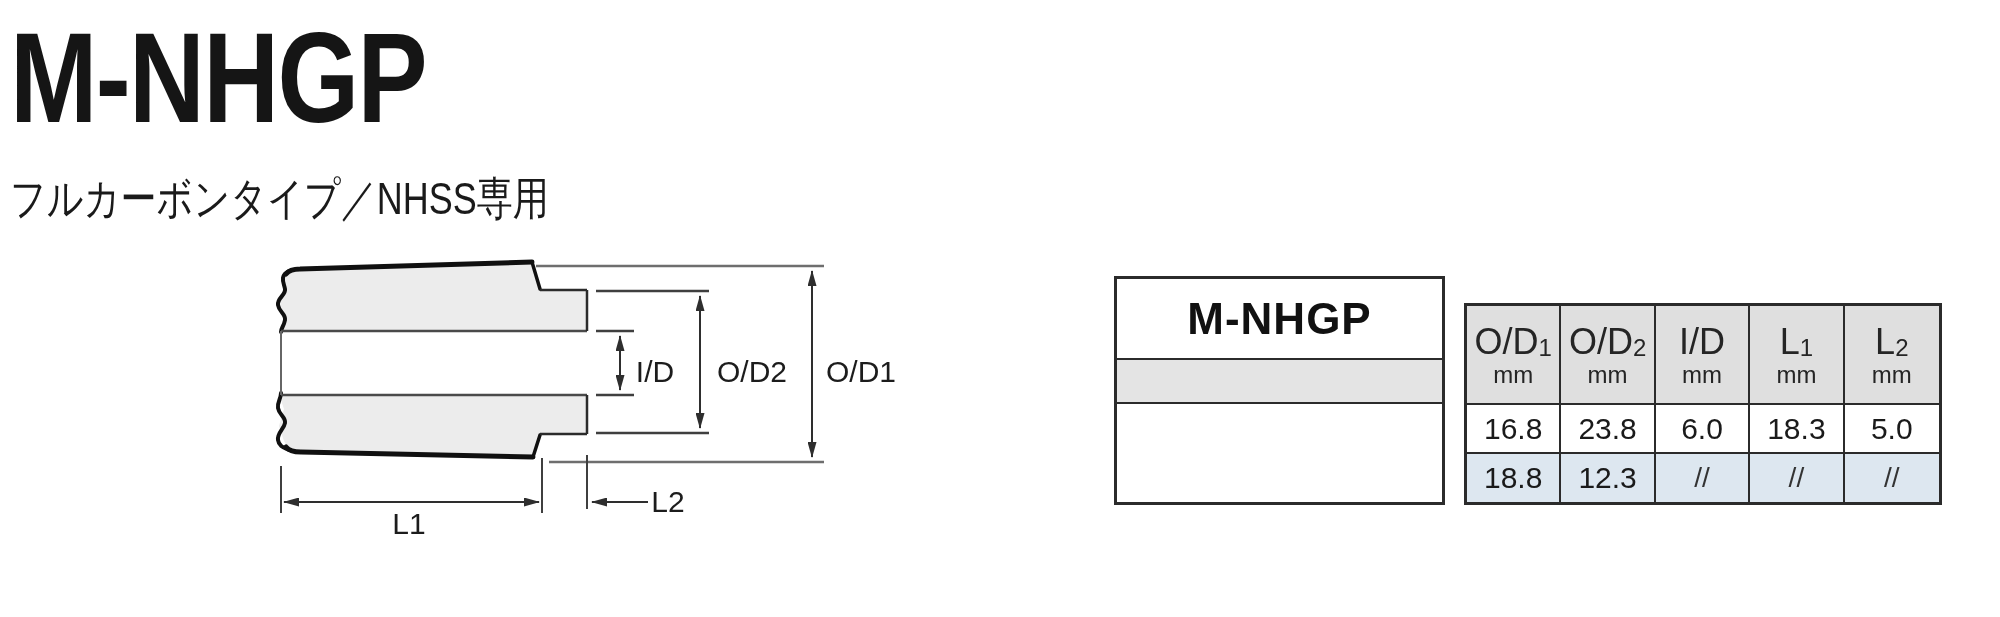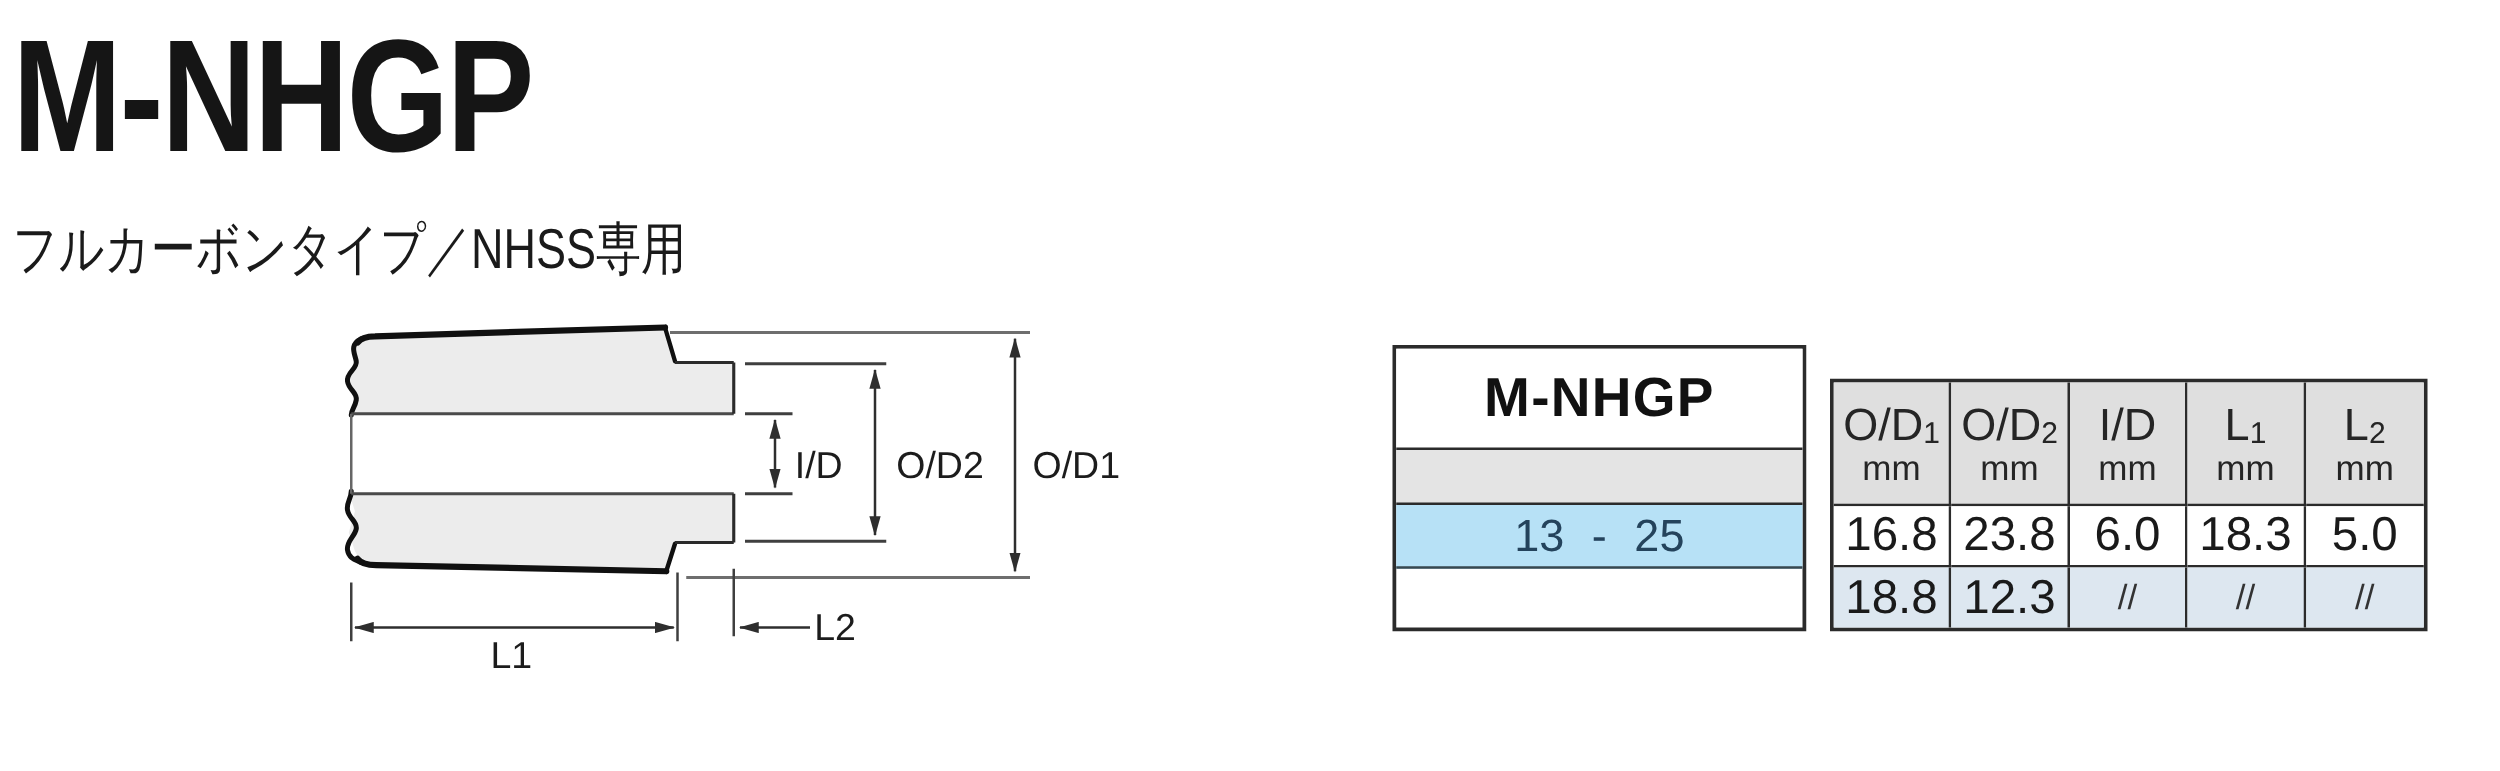--- a/index.html
+++ b/index.html
@@ -53,24 +53,24 @@
     display:flex;align-items:center;justify-content:center;box-sizing:border-box;
     border-right:2px solid #2b2b2b;
   }
   .cell.lastcol{border-right:none;}
   .hcell{
     flex-direction:column;background:#dfdfdf;border-bottom:2px solid #2b2b2b;
     color:#252525;padding-top:2px;
   }
   .hmain{font-size:36px;line-height:1.05;}
   .hsub{font-size:24px;display:inline-block;transform:translateY(2px);}
-  .hunit{font-size:28px;line-height:1.1;margin-top:1px;}
+  .hunit{font-size:24px;line-height:1.1;margin-top:1px;}
   .r1{background:#ffffff;border-bottom:2px solid #2b2b2b;}
   .r2{background:#dde7f0;align-items:center;}
-  .dval{font-size:38px;color:#1a1a1a;}
+  .dval{font-size:30px;color:#1a1a1a;}
   .ditto{font-size:28px;color:#333;}
 </style>
 </head>
 <body>
 
 <div class="abs page-title">M-NHGP</div>
 <div class="abs page-subtitle">フルカーボンタイプ／NHSS専用</div>
 
 <svg class="abs diagram" viewBox="0 0 2000 617">
   <defs>
@@ -132,23 +132,20 @@
     <line x1="648" y1="502" x2="592" y2="502" stroke="#2e2e2e" stroke-width="2" marker-end="url(#dimArrow)"></line>
     <text class="dim-text" x="668" y="512" text-anchor="middle">L2</text>
   </g>
 </svg>
 
 <div class="abs model-table">
   <div class="mt-header">
     <span>M-NHGP</span>
   </div>
   <div class="mt-band"></div>
-  <div class="mt-row first">
-    <span>13 - 25</span>
-  </div>
 </div>
 
 <div class="abs spec-table">
 
   <div class="cell hcell">
     <div class="hmain"><span>O/D</span><span class="hsub">1</span></div>
     <div class="hunit">mm</div>
   </div>
   <div class="cell hcell">
     <div class="hmain"><span>O/D</span><span class="hsub">2</span></div>

